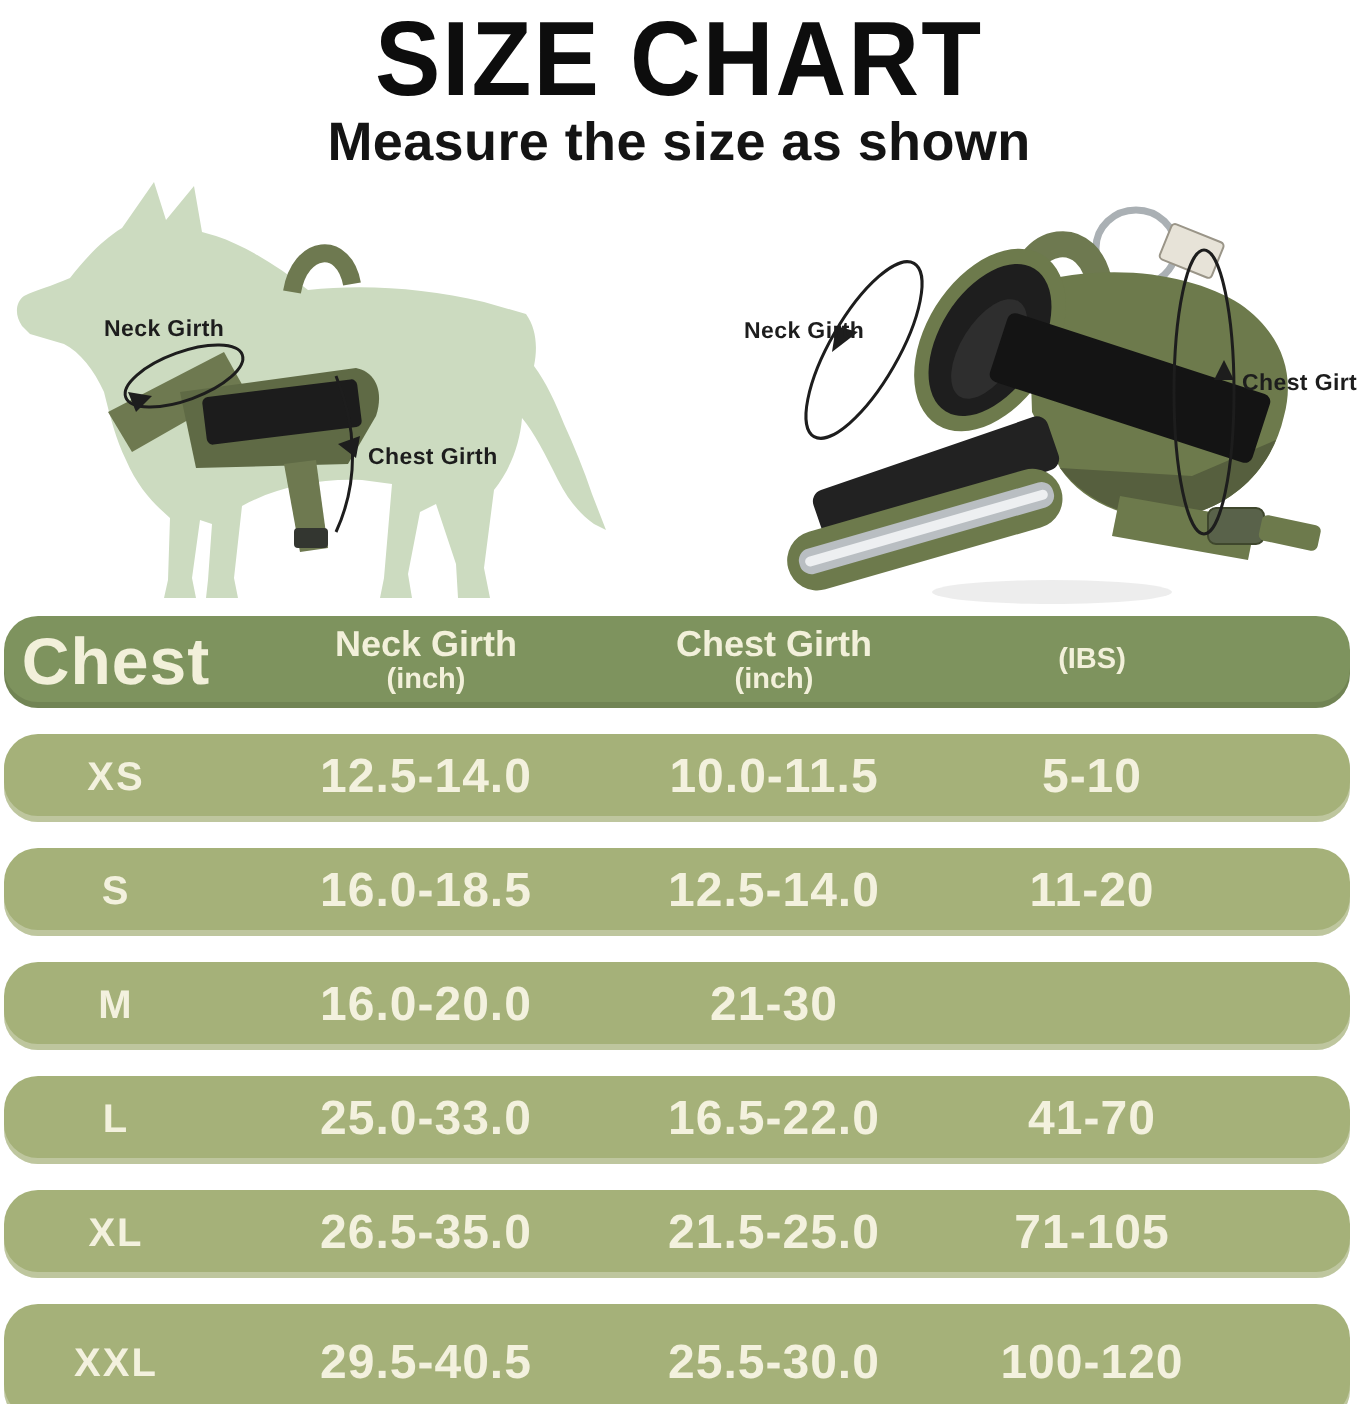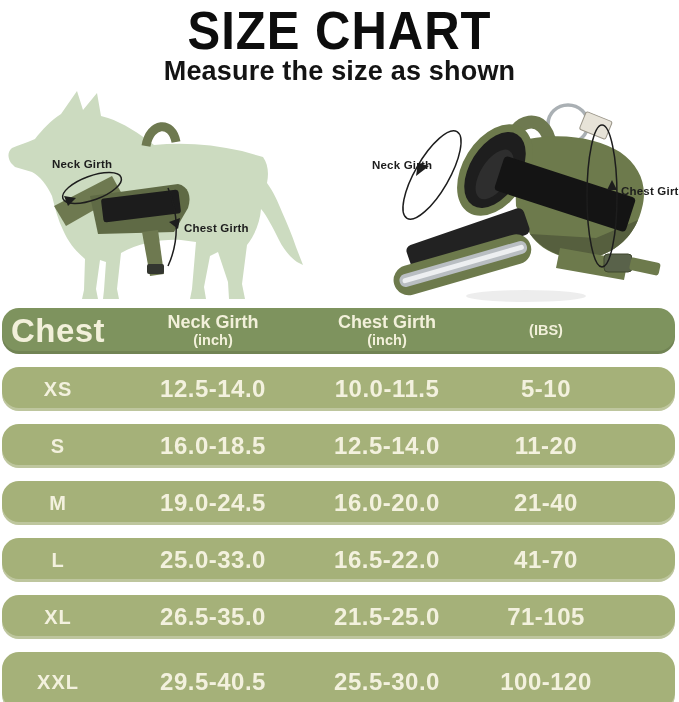--- a/index.html
+++ b/index.html
@@ -154,23 +154,22 @@
 
     <div class="t-row">
       <div class="cell size-cell">S</div>
       <div class="cell">16.0-18.5</div>
       <div class="cell">12.5-14.0</div>
       <div class="cell">11-20</div>
     </div>
 
     <div class="t-row">
       <div class="cell size-cell">M</div>
-      <div class="cell">19.0-24.5</div>
       <div class="cell">16.0-20.0</div>
-      <div class="cell">21-40</div>
+      <div class="cell">21-30</div>
     </div>
 
     <div class="t-row">
       <div class="cell size-cell">L</div>
       <div class="cell">25.0-33.0</div>
       <div class="cell">16.5-22.0</div>
       <div class="cell">41-70</div>
     </div>
 
     <div class="t-row">

